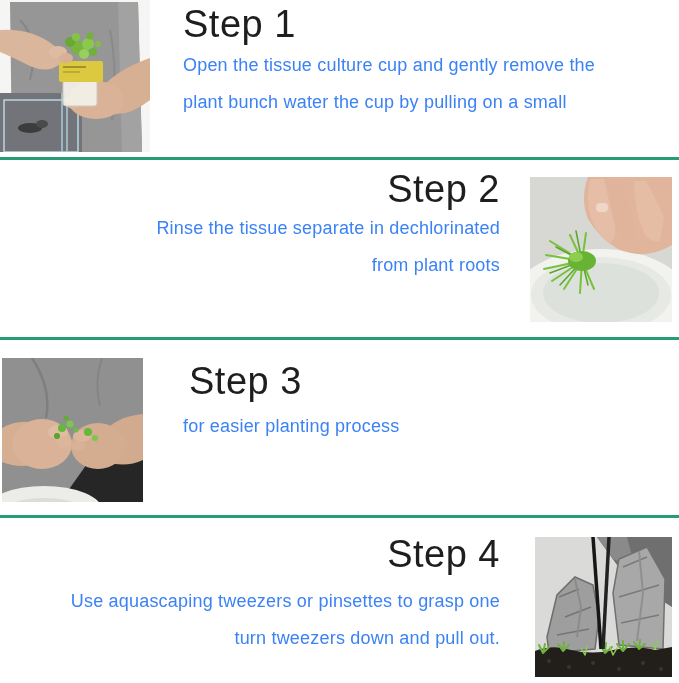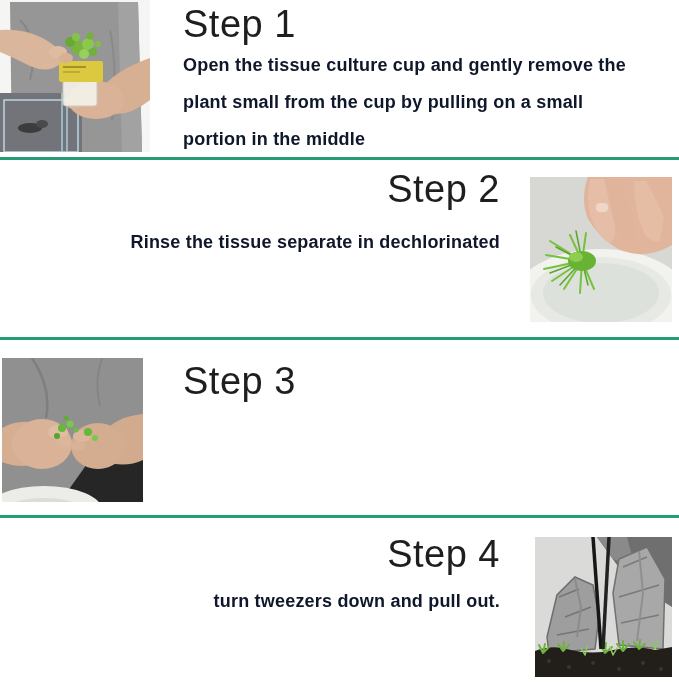--- a/index.html
+++ b/index.html
@@ -15,29 +15,29 @@
   .divider{position:absolute;left:0;right:0;bottom:0;height:3px;background:#259b76;}
   .photo{position:absolute;overflow:hidden;}
   .photo svg{display:block;}
   .textblock{position:absolute;}
   .t-left{text-align:left;}
   .t-right{text-align:right;}
   .step-title{
     font-size:38px;line-height:42px;font-weight:500;color:#1e1e1e;letter-spacing:0.5px;
   }
   .step-line{
-    font-size:18px;line-height:37px;font-weight:700;color:#0f172a;letter-spacing:0.2px;white-space:nowrap;
+    font-size:18px;line-height:37px;font-weight:400;color:#3b82f6;letter-spacing:0.2px;white-space:nowrap;
   }
   
   .row1 .textblock{left:183px;top:3px;}
   .row1 .step-title{margin-bottom:2px;}
   .row2 .textblock{right:179px;top:8px;}
-  .row2 .step-title{margin-bottom:14px;}
+  .row2 .step-title{}
   .row3 .textblock{left:183px;top:20px;}
-  .row3 .step-title{margin-bottom:6px;}
+  .row3 .step-title{margin-bottom:6px;margin-left:6px;}
   .row4 .textblock{right:179px;top:15px;}
   .row4 .step-title{margin-bottom:8px;}
   
   .row1 .photo{left:0;top:0;width:150px;height:152px;}
   .row2 .photo{right:7px;top:17px;width:142px;height:145px;}
   .row3 .photo{left:2px;top:18px;width:141px;height:144px;}
   .row4 .photo{right:7px;top:19px;width:137px;height:140px;}
 </style>
 </head>
 <body>
@@ -83,22 +83,21 @@
           <circle cx="93" cy="52" r="4" fill="#6fb13a"></circle>
           <circle cx="76" cy="37" r="4" fill="#85c24a"></circle>
           <circle cx="90" cy="36" r="3.5" fill="#74b23c"></circle>
           <circle cx="98" cy="44" r="3" fill="#82bd46"></circle>
         </g>
       </svg>
     </div>
     <div class="textblock t-left">
       <div class="step-title">Step 1</div>
       <div class="step-line">Open the tissue culture cup and gently remove the</div>
-      <div class="step-line">plant small from the cup by pulling on a small</div>
-      <div class="step-line">portion in the middle</div>
+      <div class="step-line">plant bunch water the cup by pulling on a small</div>
     </div>
     <div class="divider"></div>
   </section>
 
   <section class="step-row row2">
     <div class="photo">
       <svg width="142" height="145" viewBox="0 0 142 145">
         <rect x="0" y="0" width="142" height="145" fill="#d7d7d3"></rect>
 
         <ellipse cx="71" cy="122" rx="88" ry="50" fill="#f2f2ee"></ellipse>
@@ -129,20 +128,21 @@
           <line x1="52" y1="84" x2="58" y2="108"></line>
           <line x1="52" y1="84" x2="46" y2="54"></line>
         </g>
         <ellipse cx="52" cy="84" rx="14" ry="10" fill="#69b334"></ellipse>
         <ellipse cx="46" cy="80" rx="7" ry="5" fill="#8ccd52"></ellipse>
       </svg>
     </div>
     <div class="textblock t-right">
       <div class="step-title">Step 2</div>
       <div class="step-line">Rinse the tissue separate in dechlorinated</div>
+      <div class="step-line">from plant roots</div>
     </div>
     <div class="divider"></div>
   </section>
 
   <section class="step-row row3">
     <div class="photo">
       <svg width="141" height="144" viewBox="0 0 141 144">
         <rect x="0" y="0" width="141" height="144" fill="#909090"></rect>
         <path d="M30,0 Q50,30 44,60" stroke="#7f7f7f" stroke-width="2.5" fill="none"></path>
         <path d="M100,0 Q92,24 98,48" stroke="#848484" stroke-width="2" fill="none"></path>
@@ -168,20 +168,21 @@
           <circle cx="55" cy="78" r="3" fill="#55a52e"></circle>
           <circle cx="86" cy="74" r="4" fill="#64b83a"></circle>
           <circle cx="93" cy="80" r="3" fill="#7ac94a"></circle>
           <circle cx="74" cy="72" r="2.5" fill="#6cbd40"></circle>
           <circle cx="64" cy="60" r="2.5" fill="#5fae33"></circle>
         </g>
       </svg>
     </div>
     <div class="textblock t-left">
       <div class="step-title">Step 3</div>
+      <div class="step-line">for easier planting process</div>
     </div>
     <div class="divider"></div>
   </section>
 
   <section class="step-row row4">
     <div class="photo">
       <svg width="137" height="140" viewBox="0 0 137 140">
         <rect x="0" y="0" width="137" height="140" fill="#dadad8"></rect>
         <path d="M62,0 L137,0 L137,70 L92,42 Z" fill="#6f6f6f"></path>
         <path d="M62,0 L92,0 L100,30 L78,22 Z" fill="#8a8a8a"></path>
@@ -216,17 +217,18 @@
         </g>
 
         <g>
           <path d="M58,0 L66,112" stroke="#161616" stroke-width="3.5"></path>
           <path d="M74,0 L68,112" stroke="#222222" stroke-width="3.5"></path>
         </g>
       </svg>
     </div>
     <div class="textblock t-right">
       <div class="step-title">Step 4</div>
+      <div class="step-line">Use aquascaping tweezers or pinsettes to grasp one</div>
       <div class="step-line">turn tweezers down and pull out.</div>
     </div>
   </section>
 
 </div>
 
 </body></html>

